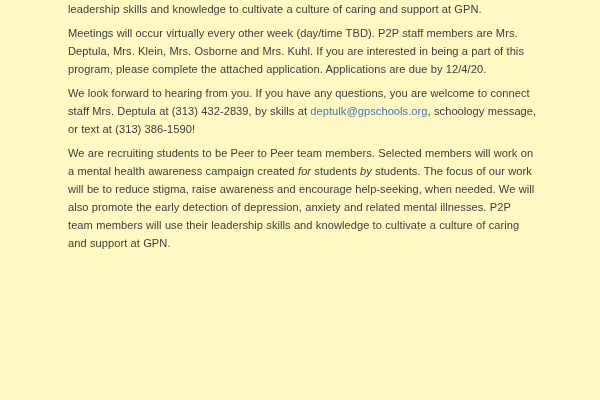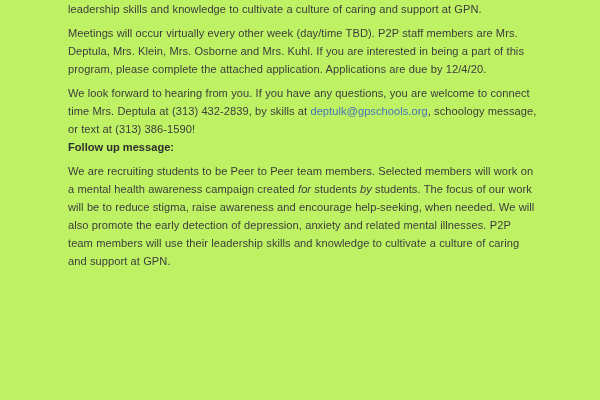--- a/index.html
+++ b/index.html
@@ -10,21 +10,21 @@
     width: 600px;
     height: 400px;
     background: #ffffff;
     font-family: "Liberation Sans", sans-serif;
     overflow: hidden;
   }
   .page {
     position: relative;
     width: 600px;
     height: 400px;
-    background: #bef264;
+    background: #fef9c3;
     box-sizing: border-box;
   }
   .doc-body {
     position: absolute;
     left: 68px;
     top: 0px;
     width: 470px;
   }
   .para {
     font-size: 11.1px;
@@ -67,21 +67,20 @@
 </head>
 <body>
 
 <div class="page">
   <div class="doc-body">
 
     <p class="para para-continuation">leadership skills and knowledge to cultivate a culture of caring and support at GPN.</p>
 
     <p class="para para-gap"><span>Meetings will occur virtually every other week (day/time TBD). P2P staff members are Mrs. Deptula, Mrs. Klein, Mrs. Osborne and Mrs. Kuhl. If you are interested in being a part of this program, please complete the attached application. Applications are due by </span><span class="nbsp-wide"> </span><span>12/4/20</span><span>.</span></p>
 
-    <p class="para para-gap"><span>We look forward to hearing from you. If you have any questions, you are welcome to connect time Mrs. Deptula at </span><span>(313) 432-2839</span><span>, by skills at </span><a class="email-link" href="#">deptulk@gpschools.org</a><span>, schoology message, or text at </span><span>(313) 386-1590</span><span>!</span></p>
+    <p class="para para-gap"><span>We look forward to hearing from you. If you have any questions, you are welcome to connect staff Mrs. Deptula at </span><span>(313) 432-2839</span><span>, by skills at </span><a class="email-link" href="#">deptulk@gpschools.org</a><span>, schoology message, or text at </span><span>(313) 386-1590</span><span>!</span></p>
 
-    <p class="heading heading-gap">Follow up message:</p>
 
 
     <p class="para para-gap"><span>We are recruiting students to be Peer to Peer team members. Selected members will work on a mental health awareness campaign created </span><span class="italic">for</span><span> students </span><span class="italic">by</span><span> students. The focus of our work will be to reduce stigma, raise awareness and encourage help-seeking, when needed. We will also promote the early detection of depression, anxiety and related mental illnesses. P2P team members will use their leadership skills and knowledge to cultivate a culture of caring and support at GPN.</span></p>
 
   </div>
 </div>
 
 </body></html>

